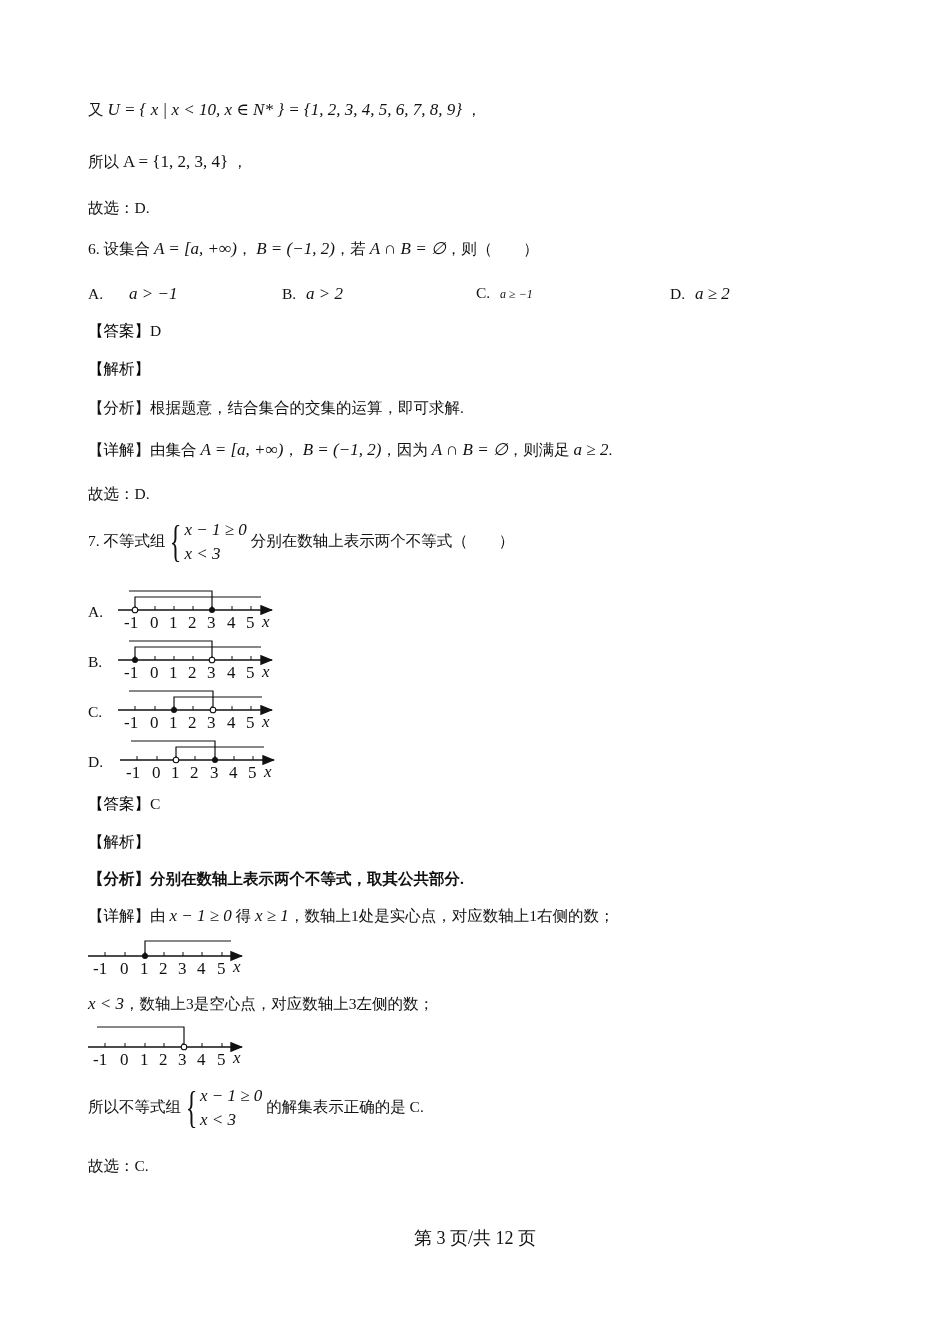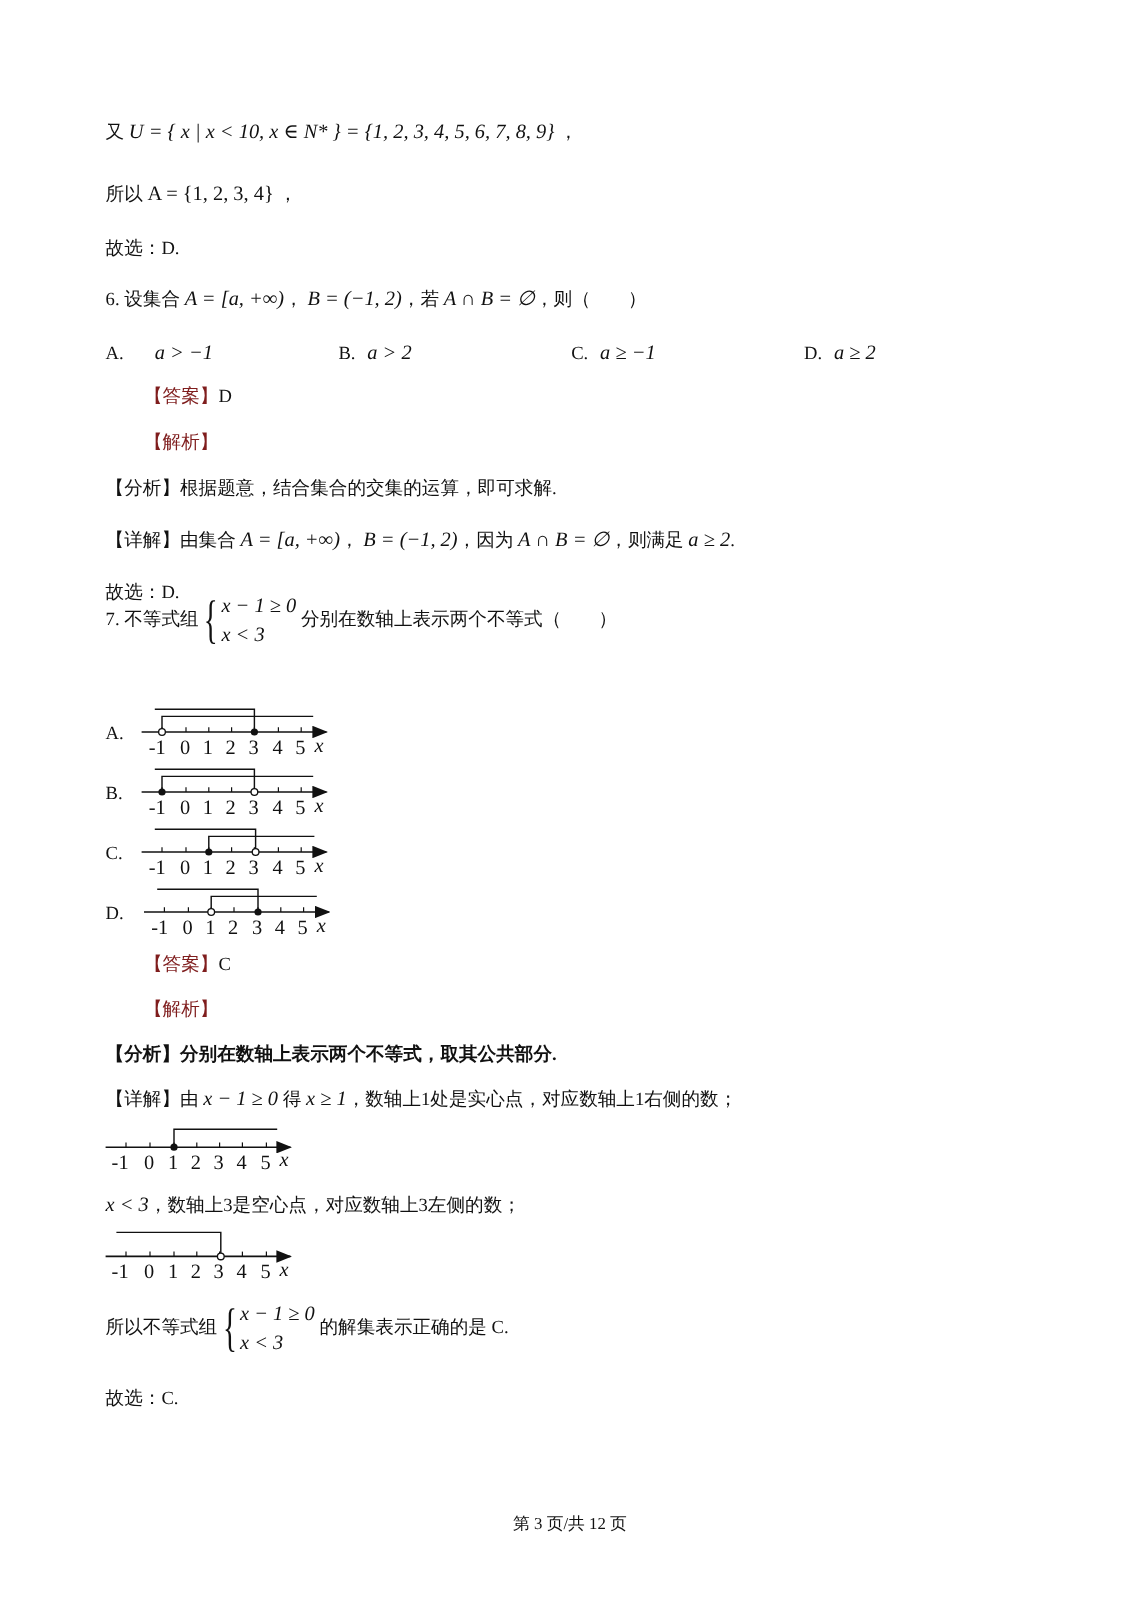--- a/index.html
+++ b/index.html
@@ -1,28 +1,28 @@
 <!DOCTYPE html>
 <html><head>
 <meta charset="utf-8">
 <style>
   html, body { margin: 0; padding: 0; background: #ffffff; }
   body { width: 950px; height: 1344px; position: relative; overflow: hidden;
          font-family: "Liberation Serif", "DejaVu Serif", serif; color: #111; font-size: 15.5px; }
   .line { position: absolute; left: 88px; white-space: nowrap; line-height: 20px; }
   .math { font-family: "Liberation Serif", "DejaVu Serif", serif; }
   .m-i { font-style: italic; }
-  .lbl { color: #7f1d1d; margin-left: 32px; }
+  .lbl { color: #000000; }
   .brace-sys { display: inline-flex; align-items: center; vertical-align: middle; }
   .brace-sys .brace { font-size: 44px; line-height: 44px; font-weight: 100; transform: scaleX(0.55); margin: 0 -2px 0 -4px; }
   .brace-sys .rows { display: flex; flex-direction: column; line-height: 24px; }
   .opt { position: absolute; white-space: nowrap; }
   .nl-wrap { position: absolute; }
   .nl-label { position: absolute; left: 88px; }
-  .footer { position: absolute; top: 1226px; left: 0; width: 950px; text-align: center; font-size: 14px; margin-top: 35px; }
+  .footer { position: absolute; top: 1226px; left: 0; width: 950px; text-align: center; font-size: 18px; }
 </style>
 </head>
 <body>
 
 <div class="line" style="top:100px;">
   <span>又</span>
   <span class="math m-i" style="font-size:17px;">U = { x | x &lt; 10, x ∈ N* } = {1, 2, 3, 4, 5, 6, 7, 8, 9}</span>
   <span>，</span>
 </div>
 <div class="line" style="top:152px;">
@@ -43,21 +43,21 @@
 <div class="opt" style="top:284px; left:88px;">
   <span>A.</span>
   <span class="math m-i" style="font-size:17px; margin-left:22px;">a &gt; −1</span>
 </div>
 <div class="opt" style="top:284px; left:282px;">
   <span>B.</span>
   <span class="math m-i" style="font-size:17px; margin-left:6px;">a &gt; 2</span>
 </div>
 <div class="opt" style="top:284px; left:476px;">
   <span>C.</span>
-  <span class="math m-i" style="font-size:17px; margin-left:6px;">a ≥ −1</span>
+  <span class="math m-i" style="font-size:12px; margin-left:6px;">a ≥ −1</span>
 </div>
 <div class="opt" style="top:284px; left:670px;">
   <span>D.</span>
   <span class="math m-i" style="font-size:17px; margin-left:6px;">a ≥ 2</span>
 </div>
 
 <div class="line" style="top:321px;">
   <span class="lbl">【答案】</span><span>D</span>
 </div>
 <div class="line lbl" style="top:359px;">【解析】</div>
@@ -66,21 +66,21 @@
 </div>
 <div class="line" style="top:440px;">
   <span>【详解】</span><span>由集合</span>
   <span class="math m-i" style="font-size:17px;">A = [a, +∞)</span><span>，</span>
   <span class="math m-i" style="font-size:17px;">B = (−1, 2)</span><span>，因为</span>
   <span class="math m-i" style="font-size:17px;">A ∩ B = ∅</span><span>，则满足</span>
   <span class="math m-i" style="font-size:17px;">a ≥ 2</span><span>.</span>
 </div>
 <div class="line" style="top:484px;">故选：D.</div>
 
-<div class="line" style="top:492px; line-height:50px;">
+<div class="line" style="top:516px; line-height:50px;">
   <span>7.</span>
   <span>不等式组</span>
   <span class="brace-sys">
     <span class="brace">{</span>
     <span class="rows">
       <span class="math m-i" style="font-size:17px;">x − 1 ≥ 0</span>
       <span class="math m-i" style="font-size:17px;">x &lt; 3</span>
     </span>
   </span>
   <span>分别在数轴上表示两个不等式（　　）</span>

